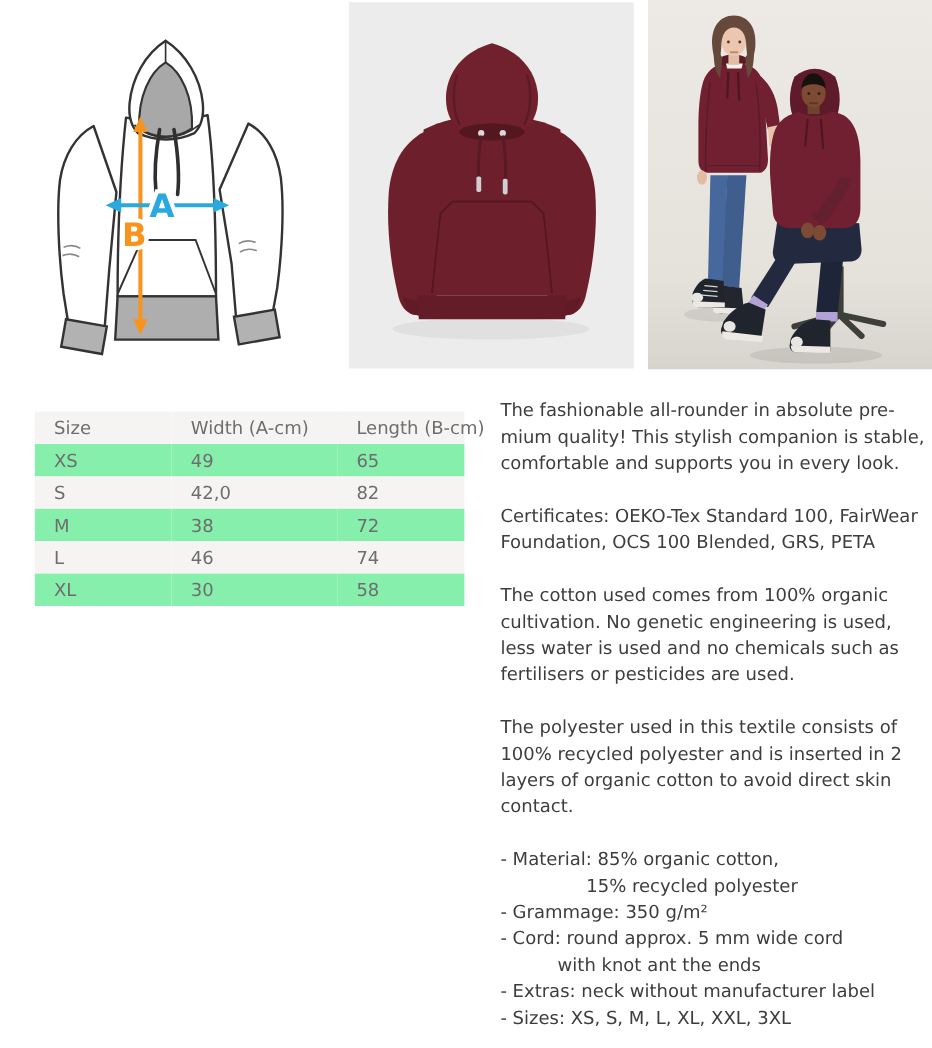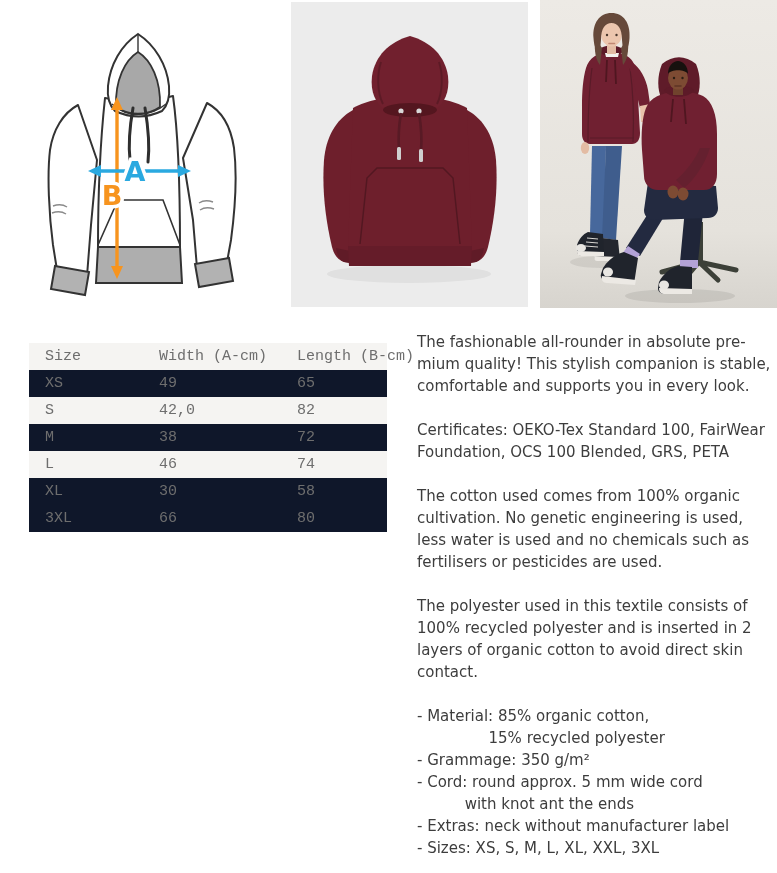--- a/index.html
+++ b/index.html
@@ -12,31 +12,31 @@
 
   
   .diagram{left:35px;top:20px;width:210px;height:280px;}
   .flat{left:291px;top:2px;width:237px;height:305px;background:#ececec;}
   .models{left:540px;top:0;width:237px;height:308px;}
 
   
   .size-table{
     position:absolute;left:29px;top:343px;width:358px;
     border-collapse:collapse;table-layout:fixed;
-    font-size:15px;color:#6e6e6e;font-family:Liberation Mono, monospace;
+    font-size:15px;color:#6e6e6e;
   }
   .size-table col.c1{width:114px;}
   .size-table col.c2{width:138px;}
   .size-table col.c3{width:106px;}
   .size-table td,.size-table th{
     height:27px;padding:0 0 0 16px;text-align:left;vertical-align:middle;
     font-weight:normal;white-space:nowrap;
   }
   .size-table tr.hdr{background:#f5f4f2;}
-  .size-table tr.odd{background:#0f172a;}
+  .size-table tr.odd{background:#86efac;}
   .size-table tr.even{background:#f5f4f2;}
 
   .tolerance{
     position:absolute;left:28px;top:597px;
     font-size:15px;color:#3d3d3d;white-space:nowrap;
   }
 
   
   .description{
     position:absolute;left:417px;top:331px;width:370px;
@@ -246,25 +246,20 @@
       </tr>
       <tr class="even">
         <td>L</td>
         <td>46</td>
         <td>74</td>
       </tr>
       <tr class="odd">
         <td>XL</td>
         <td>30</td>
         <td>58</td>
-      </tr>
-      <tr class="odd">
-        <td>3XL</td>
-        <td>66</td>
-        <td>80</td>
       </tr>
     </tbody>
   </table>
 
 
   <div class="description">
     <div class="para">The fashionable all-rounder in absolute pre-
 mium quality! This stylish companion is stable,
 comfortable and supports you in every look.</div>
     <div class="para">Certificates: OEKO-Tex Standard 100, FairWear

